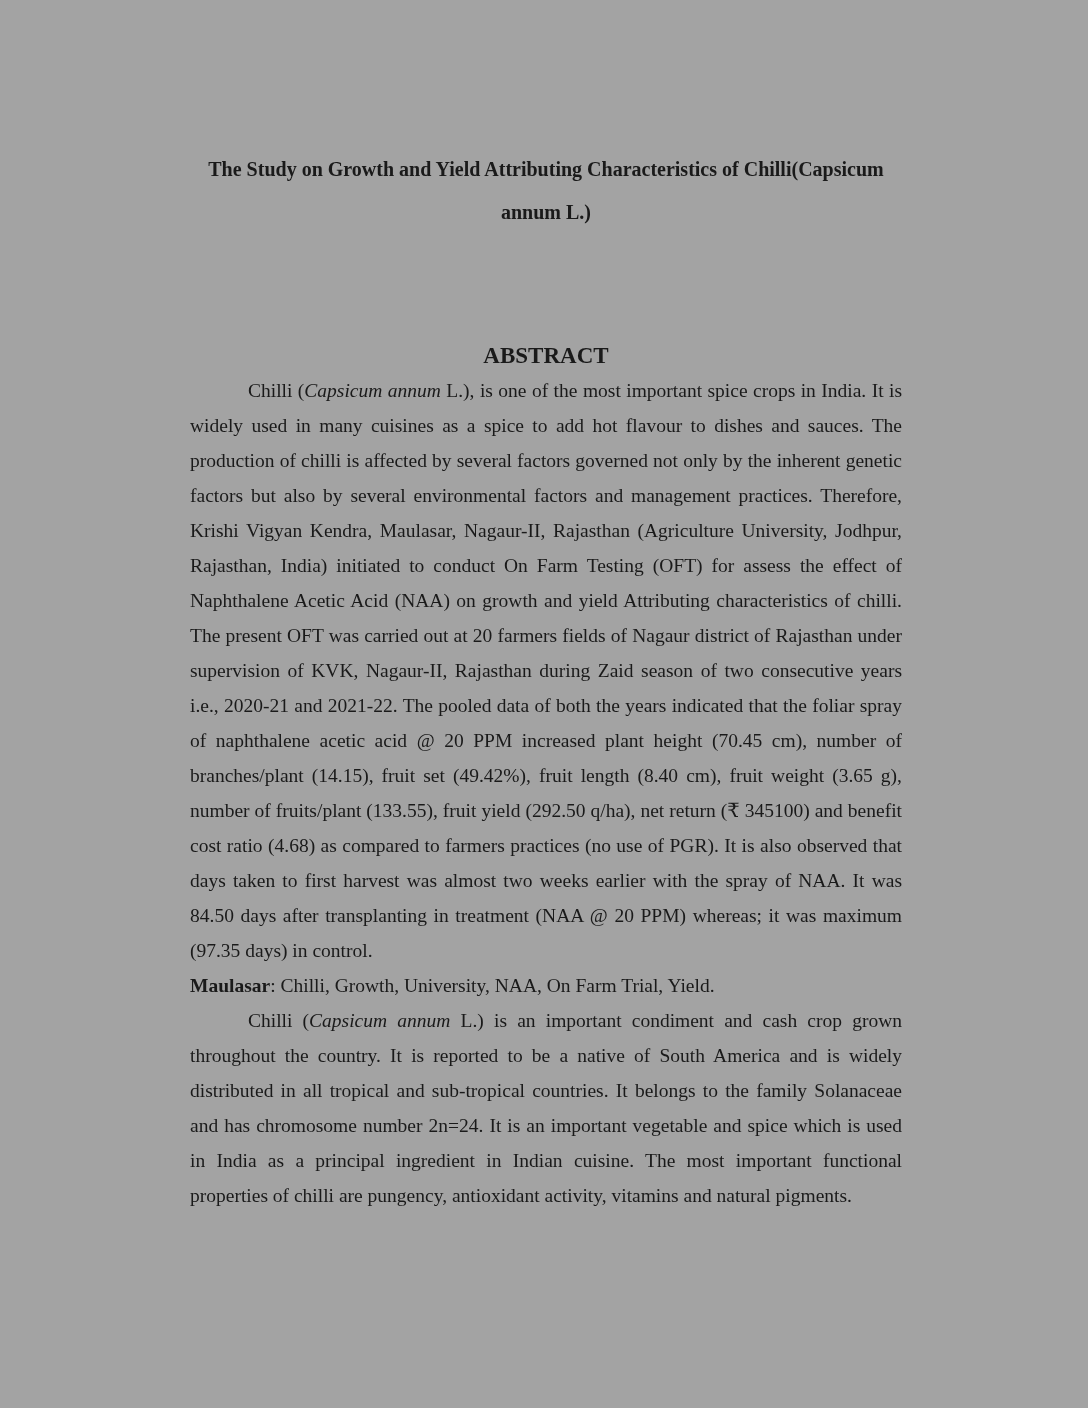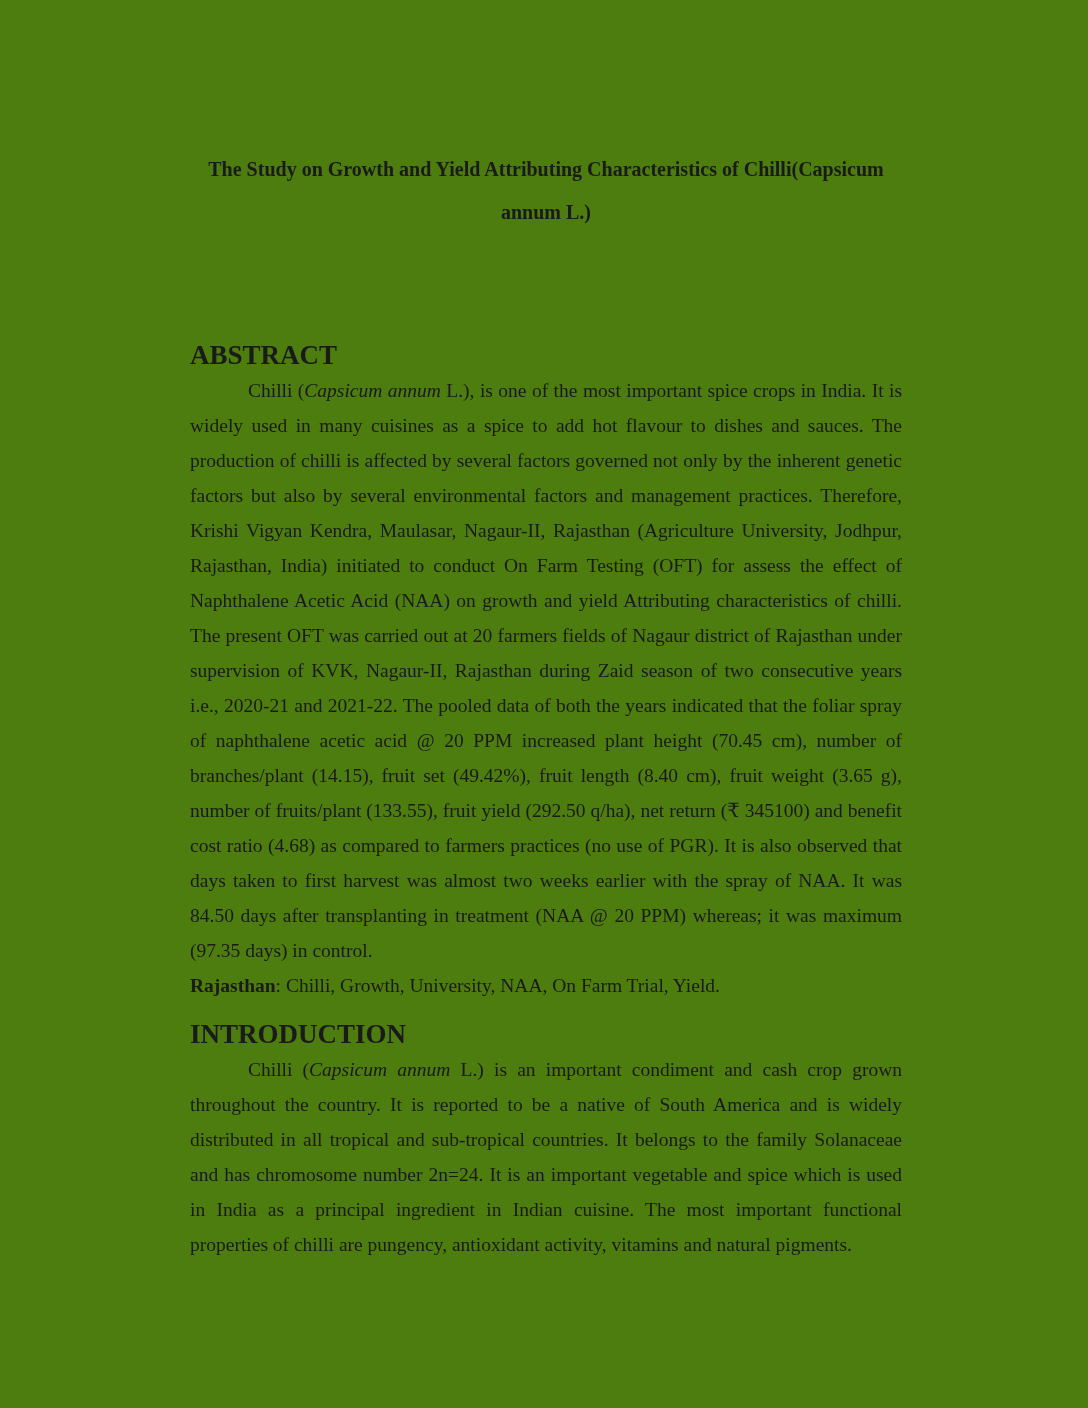--- a/index.html
+++ b/index.html
@@ -4,40 +4,41 @@
 <style>
   html, body {
     margin: 0;
     padding: 0;
     background: #ffffff;
   }
   .page {
     position: relative;
     width: 1088px;
     height: 1408px;
-    background: #4d7c0f;
+    background: #a3a3a3;
     font-family: "Liberation Serif", "DejaVu Serif", serif;
     color: #1a1a1a;
     overflow: hidden;
   }
   .content {
     position: absolute;
     left: 190px;
     top: 148px;
     width: 712px;
   }
   .title-block {
     text-align: center;
     font-weight: bold;
     font-size: 20px;
     line-height: 43px;
   }
   .section-heading {
+    text-align: center;
     font-weight: bold;
-    font-size: 27px;
+    font-size: 23px;
     line-height: 35px;
   }
   .abstract-heading {
     margin-top: 104px;
   }
   .intro-heading {
     margin-top: 14px;
   }
   p.body-para {
     margin: 0;
@@ -68,20 +69,19 @@
   <div class="content">
 
     <div class="title-block">
       <div>The Study on Growth and Yield Attributing Characteristics of Chilli(Capsicum annum L.)</div>
     </div>
 
     <div class="section-heading abstract-heading">ABSTRACT</div>
 
     <p class="body-para"><span>Chilli (</span><span class="species">Capsicum annum</span><span> L.), is one of the most important spice crops in India. It is widely used in many cuisines as a spice to add hot flavour to dishes and sauces. The production of chilli is affected by several factors governed not only by the inherent genetic factors but also by several environmental factors and management practices. Therefore, Krishi Vigyan Kendra, Maulasar, Nagaur-II, Rajasthan (Agriculture University, Jodhpur, Rajasthan, India) initiated to conduct On Farm Testing (OFT) for assess the effect of Naphthalene Acetic Acid (NAA) on growth and yield Attributing characteristics of chilli. The present OFT was carried out at 20 farmers fields of Nagaur district of Rajasthan under supervision of KVK, Nagaur-II, Rajasthan during Zaid season of two consecutive years i.e., 2020-21 and 2021-22. The pooled data of both the years indicated that the foliar spray of naphthalene acetic acid @ 20 PPM increased plant height (70.45 cm), number of branches/plant (14.15), fruit set (49.42%), fruit length (8.40 cm), fruit weight (3.65 g), number of fruits/plant (133.55), fruit yield (292.50 q/ha), net return (₹  345100) and benefit cost ratio (4.68) as compared to farmers practices (no use of PGR). It is also observed that days taken to first harvest was almost two weeks earlier with the spray of NAA. It was 84.50 days after transplanting in treatment (NAA @ 20 PPM) whereas; it was maximum (97.35 days) in control.</span></p>
 
-    <p class="keywords-line"><span class="kw-label">Rajasthan</span><span>: Chilli, Growth, University, NAA, On Farm Trial, Yield.</span></p>
+    <p class="keywords-line"><span class="kw-label">Maulasar</span><span>: Chilli, Growth, University, NAA, On Farm Trial, Yield.</span></p>
 
-    <div class="section-heading intro-heading">INTRODUCTION</div>
 
     <p class="body-para"><span>Chilli (</span><span class="species">Capsicum annum</span><span> L.) is an important condiment and cash crop grown throughout the country. It is reported to be a native of South America and is widely distributed in all tropical and sub-tropical countries. It belongs to the family Solanaceae and has chromosome number 2n=24. It is an important vegetable and spice which is used in India as a principal ingredient in Indian cuisine. The most important functional properties of chilli are pungency, antioxidant activity, vitamins and natural pigments.</span></p>
 
   </div>
 </div>
 
 </body></html>

